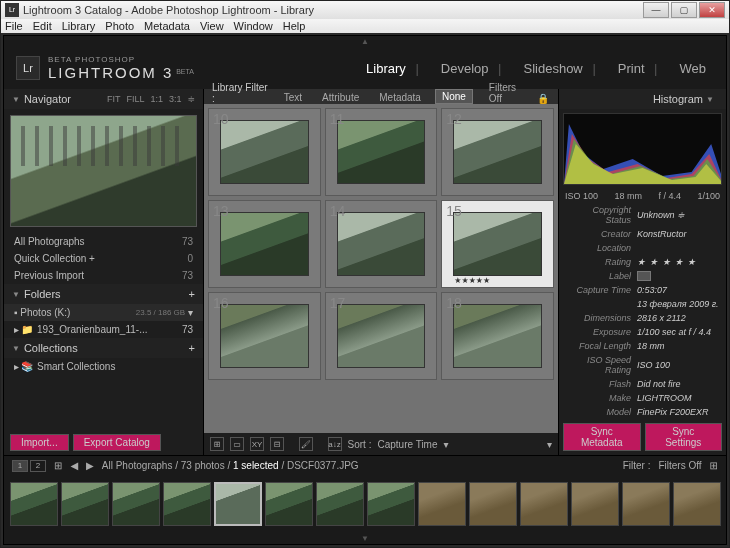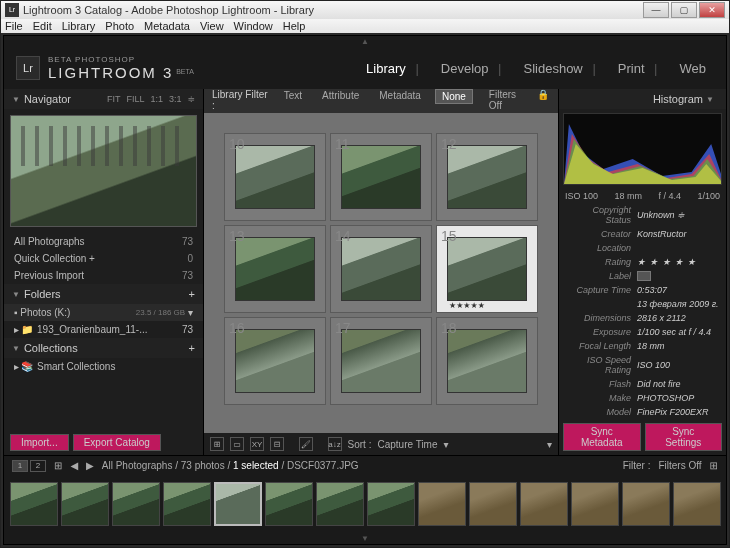--- a/index.html
+++ b/index.html
@@ -31,26 +31,26 @@
 .panelhead .tri { margin-right: 4px; font-size: 8px; color: #888; }
 .panelhead .spacer { flex: 1; }
 .navoptions { font-size: 9px; color: #888; display: flex; gap: 6px; }
 .navpreview { margin: 6px; height: 112px; background: linear-gradient(160deg,#8ea68c 35%,#5a6b50 36%,#5a6b50 60%,#2f3b2c 61%); border: 1px solid #555; position: relative; }
 .navpreview::before { content:""; position:absolute; top:10px; left:10px; right:10px; height:40px; background: repeating-linear-gradient(90deg,#3a3a3a 0 4px,transparent 4px 14px); opacity:0.5; }
 .catalogitem, .folderitem, .collectionsitem { padding: 3px 10px; font-size: 10px; color: #bbb; display: flex; align-items: center; }
 .catalogitem .ct { margin-left: auto; color: #888; }
 .folderbar { padding: 3px 10px; font-size: 10px; background: #2a2a2a; display: flex; align-items: center; }
 .folderbar .sz { margin-left: auto; color: #777; font-size: 8px; }
 .middle { flex: 1; background: #666; display: flex; flex-direction: column; min-width: 0; }
-.libfilter { height: 24px; background: #2f2f2f; display: flex; align-items: flex-start; padding: 0 8px; gap: 8px; font-size: 10px; color: #aaa; }
+.libfilter { height: 15px; background: #2f2f2f; display: flex; align-items: flex-end; padding: 0 8px; gap: 8px; font-size: 10px; color: #aaa; }
 .libfilter .lbl { color: #ccc; }
 .libfilter .opt { padding: 1px 6px; }
 .libfilter .opt.active { background: #555; color: #fff; border: 1px solid #777; }
 .libfilter .spacer { flex: 1; }
-.grid { flex: 1; overflow: hidden; background: #727272; display: grid; grid-template-columns: repeat(3,1fr); grid-auto-rows: 88px; gap: 4px; padding: 20px; }
+.grid { flex: 1; overflow: hidden; background: #727272; display: grid; grid-template-columns: repeat(3,1fr); grid-auto-rows: 88px; gap: 4px; padding: 4px; }
 .cell { background: #7a7a7a; border: 1px solid #5a5a5a; display: flex; align-items: center; justify-content: center; position: relative; }
 .cell.sel { background: #e8e8e8; }
 .thumb { width: 80%; height: 74%; background: linear-gradient(160deg,#7a9470 30%,#3e5a3e 31%,#3e5a3e 55%,#2a3a28 56%); border: 1px solid #333; }
 .thumb.alt { background: linear-gradient(160deg,#aab8a8 30%,#5a6b5a 31%,#5a6b5a 60%,#3a4a38 61%); }
 .thumb.river { background: linear-gradient(160deg,#6a7a5a 25%,#4a5a48 26%,#8a9a88 55%,#6a7a68 56%); }
 .cell .idx { position: absolute; top: 2px; left: 4px; font-size: 14px; color: #888; }
 .cell .stars { position: absolute; bottom: 2px; left: 12px; font-size: 8px; color: #333; }
 .toolbar { height: 22px; background: #1e1e1e; display: flex; align-items: center; padding: 0 6px; gap: 6px; font-size: 10px; color: #aaa; }
 .btn { background: #be185d; border: 1px solid #555; padding: 2px 10px; color: #ccc; font-size: 10px; }
 .leftbottom { padding: 4px 6px; display: flex; gap: 4px; background: #1e1e1e; margin-top: auto; }
@@ -312,21 +312,21 @@
         <div class="metafield">
             <span class="k">ISO Speed Rating</span>
             <span class="v">ISO 100</span>
           </div>
         <div class="metafield">
             <span class="k">Flash</span>
             <span class="v">Did not fire</span>
           </div>
         <div class="metafield">
             <span class="k">Make</span>
-            <span class="v">PHOTOSHOP</span>
+            <span class="v">LIGHTROOM</span>
           </div>
         <div class="metafield">
             <span class="k">Model</span>
             <span class="v">FinePix F200EXR</span>
           </div>
 
         <div class="syncrow">
           <button class="btn" style="flex:1">Sync Metadata</button>
           <button class="btn" style="flex:1">Sync Settings</button>
         </div>

